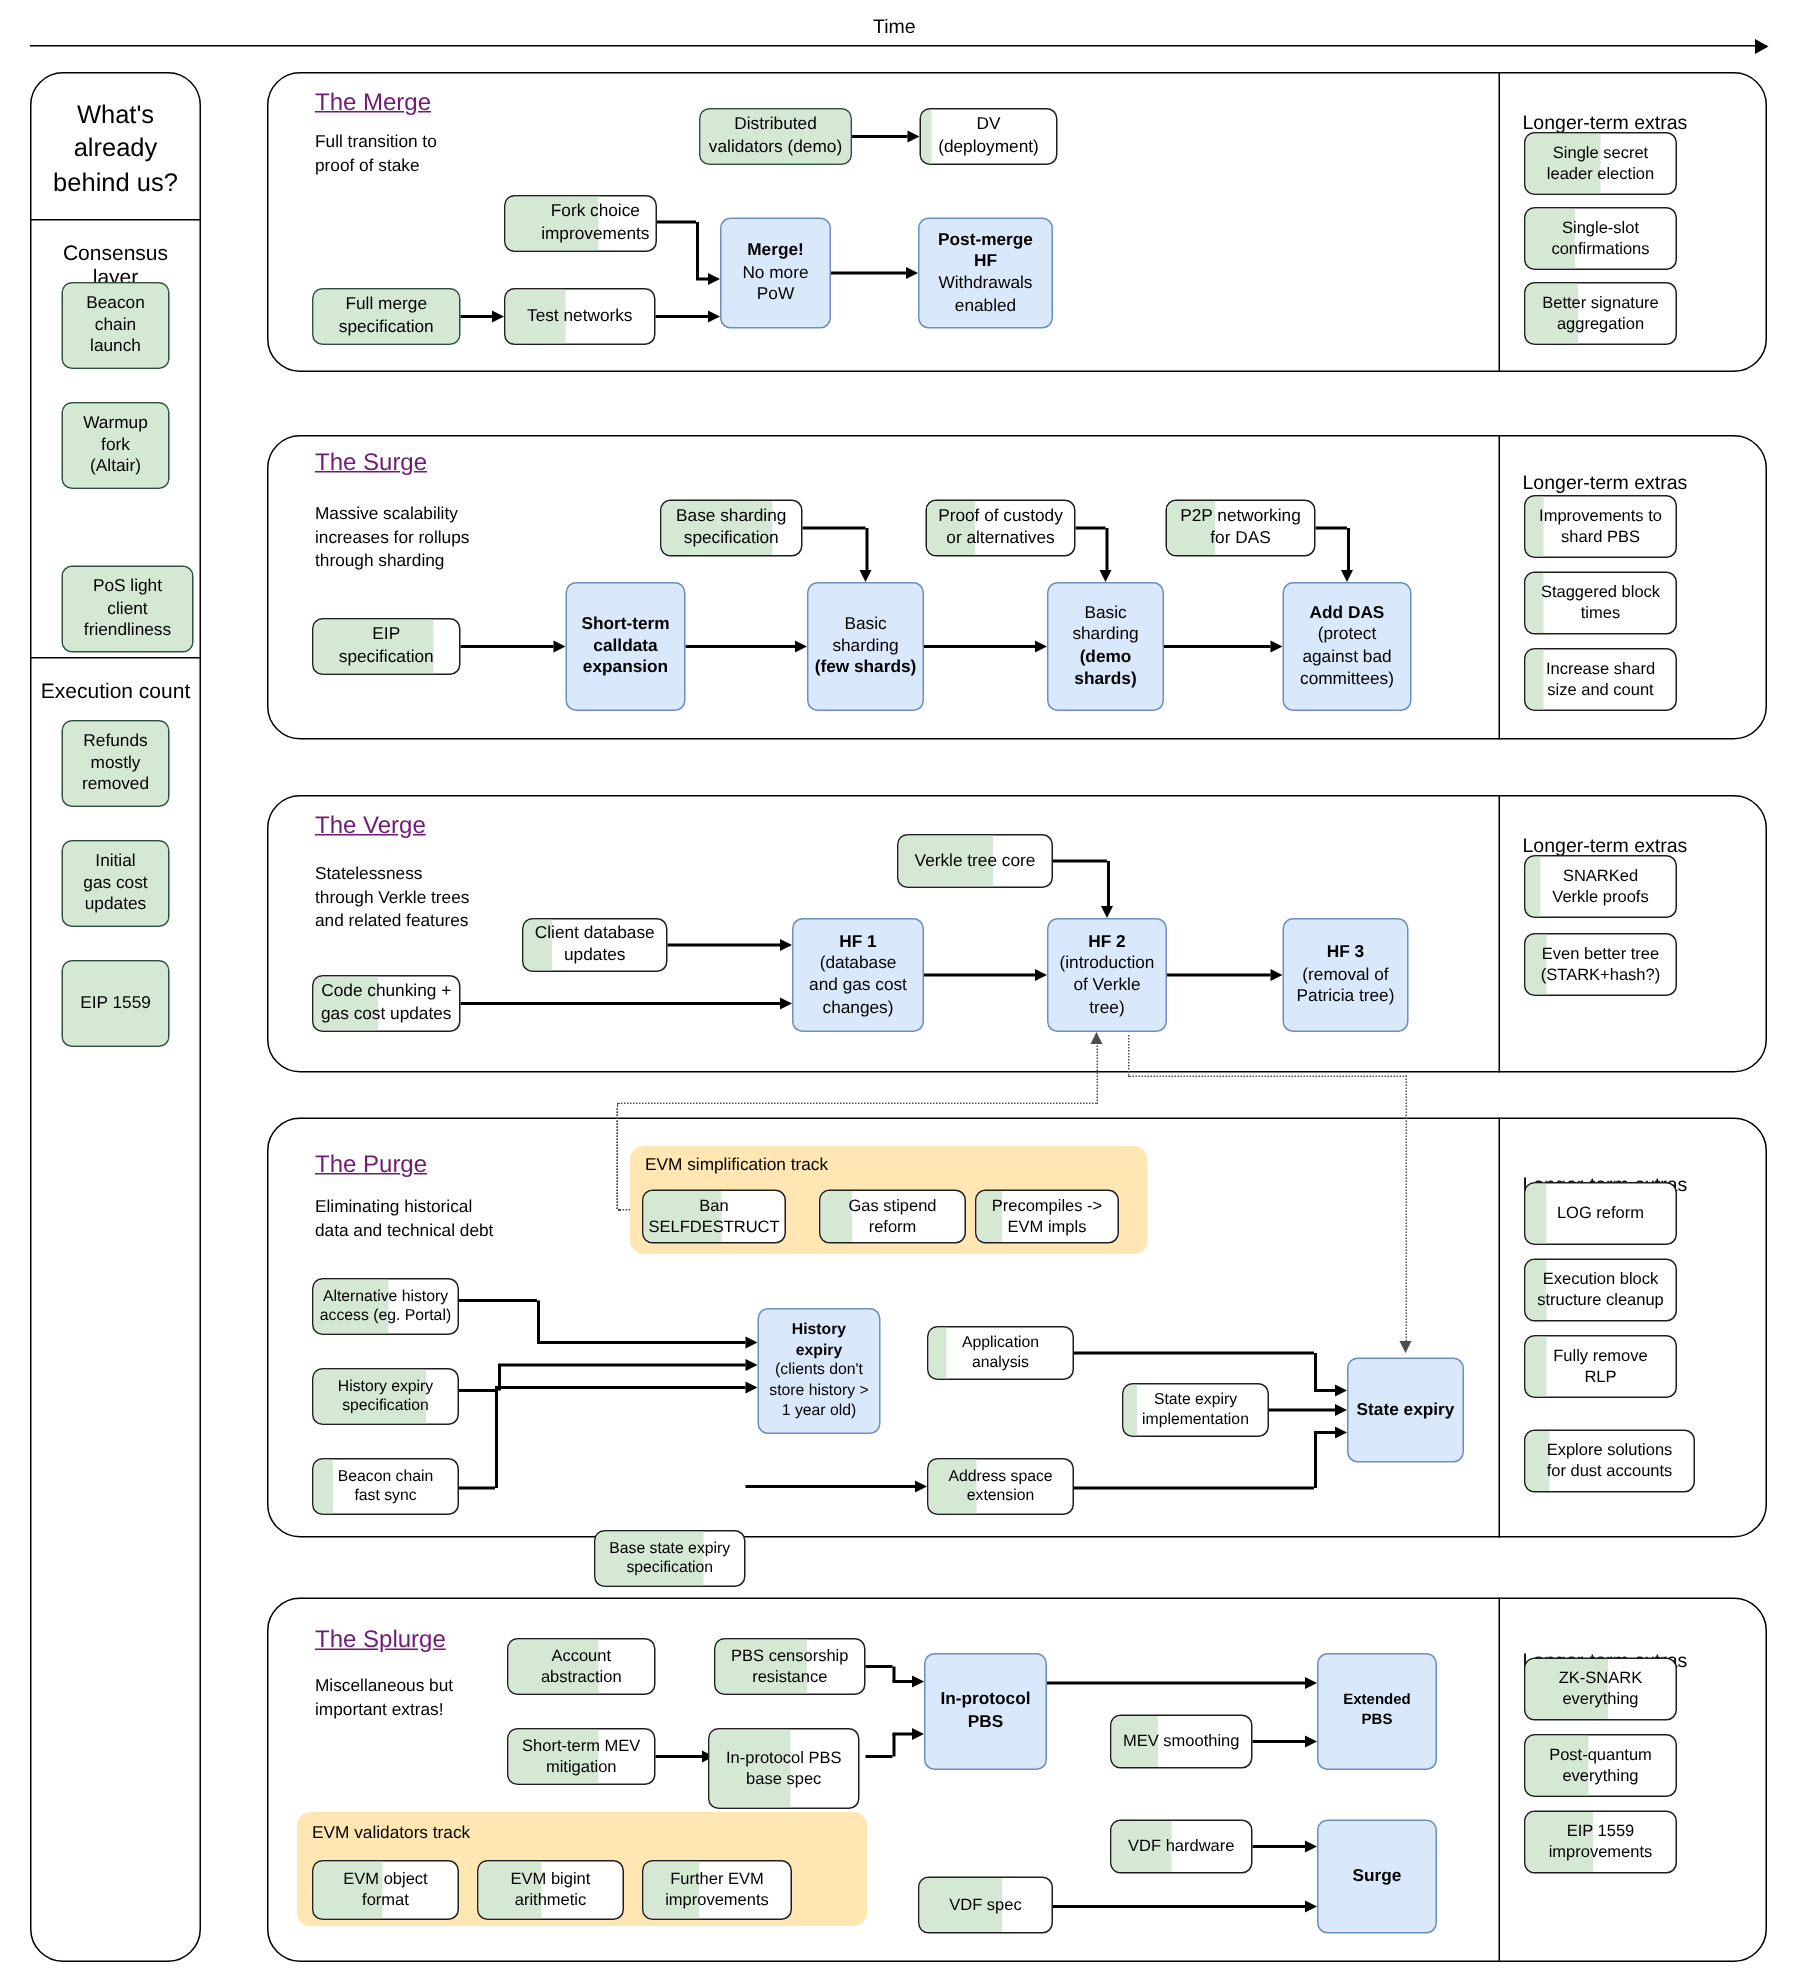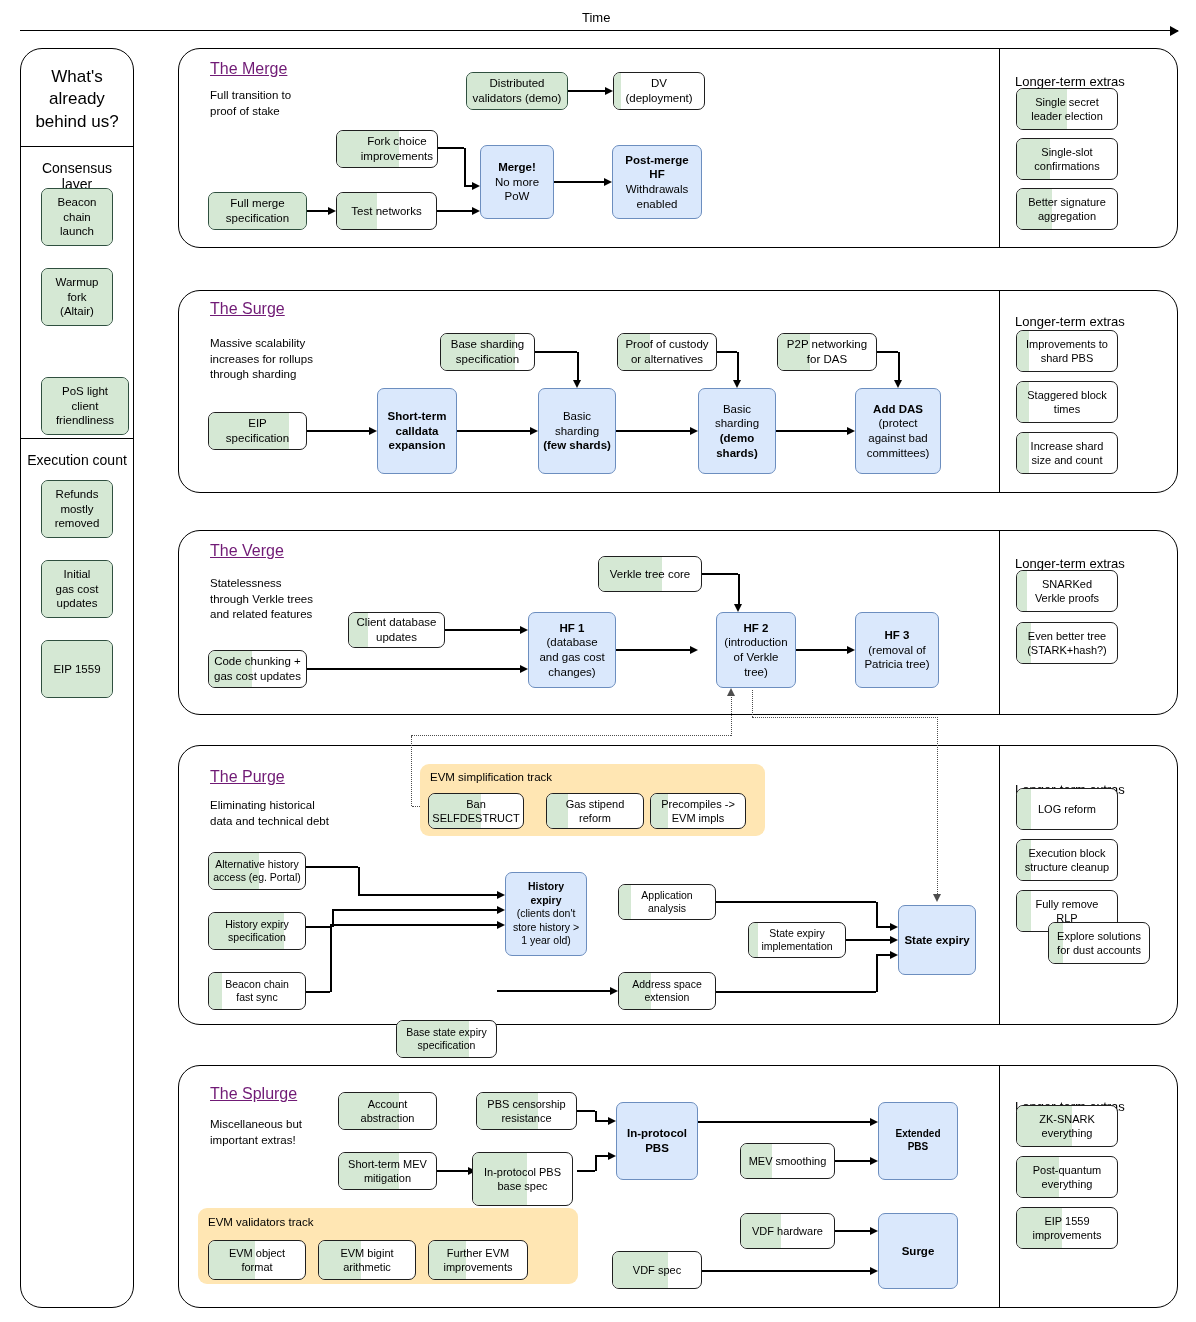--- a/index.html
+++ b/index.html
@@ -266,21 +266,21 @@
         <span class="txt" style="font-size:11px">LOG reform</span>
       </div>
       <div class="node" style="left: 1016px; top: 839px; width: 102px; height: 42px;">
         <span class="fill" style="width:14%"></span>
         <span class="txt" style="font-size:11px">Execution block<br>structure cleanup</span>
       </div>
       <div class="node" style="left: 1016px; top: 890px; width: 102px; height: 42px;">
         <span class="fill" style="width:14%"></span>
         <span class="txt" style="font-size:11px">Fully remove<br>RLP</span>
       </div>
-      <div class="node" style="left: 1016px; top: 922px; width: 102px; height: 42px; margin-left: 32px;">
+      <div class="node" style="left: 1016px; top: 953px; width: 114px; height: 42px;">
         <span class="fill" style="width:14%"></span>
         <span class="txt" style="font-size:11px">Explore solutions<br>for dust accounts</span>
       </div>
       <div class="node" style="left: 1016px; top: 1105px; width: 102px; height: 42px;">
         <span class="fill" style="width:55%"></span>
         <span class="txt" style="font-size:11px">ZK-SNARK<br>everything</span>
       </div>
       <div class="node" style="left: 1016px; top: 1156px; width: 102px; height: 42px;">
         <span class="fill" style="width:42%"></span>
         <span class="txt" style="font-size:11px">Post-quantum<br>everything</span>
@@ -351,21 +351,21 @@
         <span class="fill" style="width:20%"></span>
         <span class="txt">Client database<br>updates</span>
       </div>
       <div class="node" style="left: 208px; top: 650px; width: 99px; height: 38px;">
         <span class="fill" style="width:44%"></span>
         <span class="txt">Code chunking +<br>gas cost updates</span>
       </div>
       <div class="node blue" style="left: 528px; top: 612px; width: 88px; height: 76px;">
         <span class="txt"><b>HF 1</b><br>(database<br>and gas cost<br>changes)</span>
       </div>
-      <div class="node blue" style="left: 716px; top: 612px; width: 80px; height: 76px;">
+      <div class="node blue" style="left: 698px; top: 612px; width: 80px; height: 76px;">
         <span class="txt"><b>HF 2</b><br>(introduction<br>of Verkle<br>tree)</span>
       </div>
       <div class="node blue" style="left: 855px; top: 612px; width: 84px; height: 76px;">
         <span class="txt"><b>HF 3</b><br>(removal of<br>Patricia tree)</span>
       </div>
       <div class="track" style="left: 420px; top: 764px; width: 345px; height: 72px;"></div>
       <div class="track-label" style="left: 430px; top: 771px;">EVM simplification track</div>
       <div class="node" style="left: 428px; top: 793px; width: 96px; height: 36px;">
         <span class="fill" style="width:55%"></span>
         <span class="txt" style="font-size:11px">Ban<br>SELFDESTRUCT</span>

